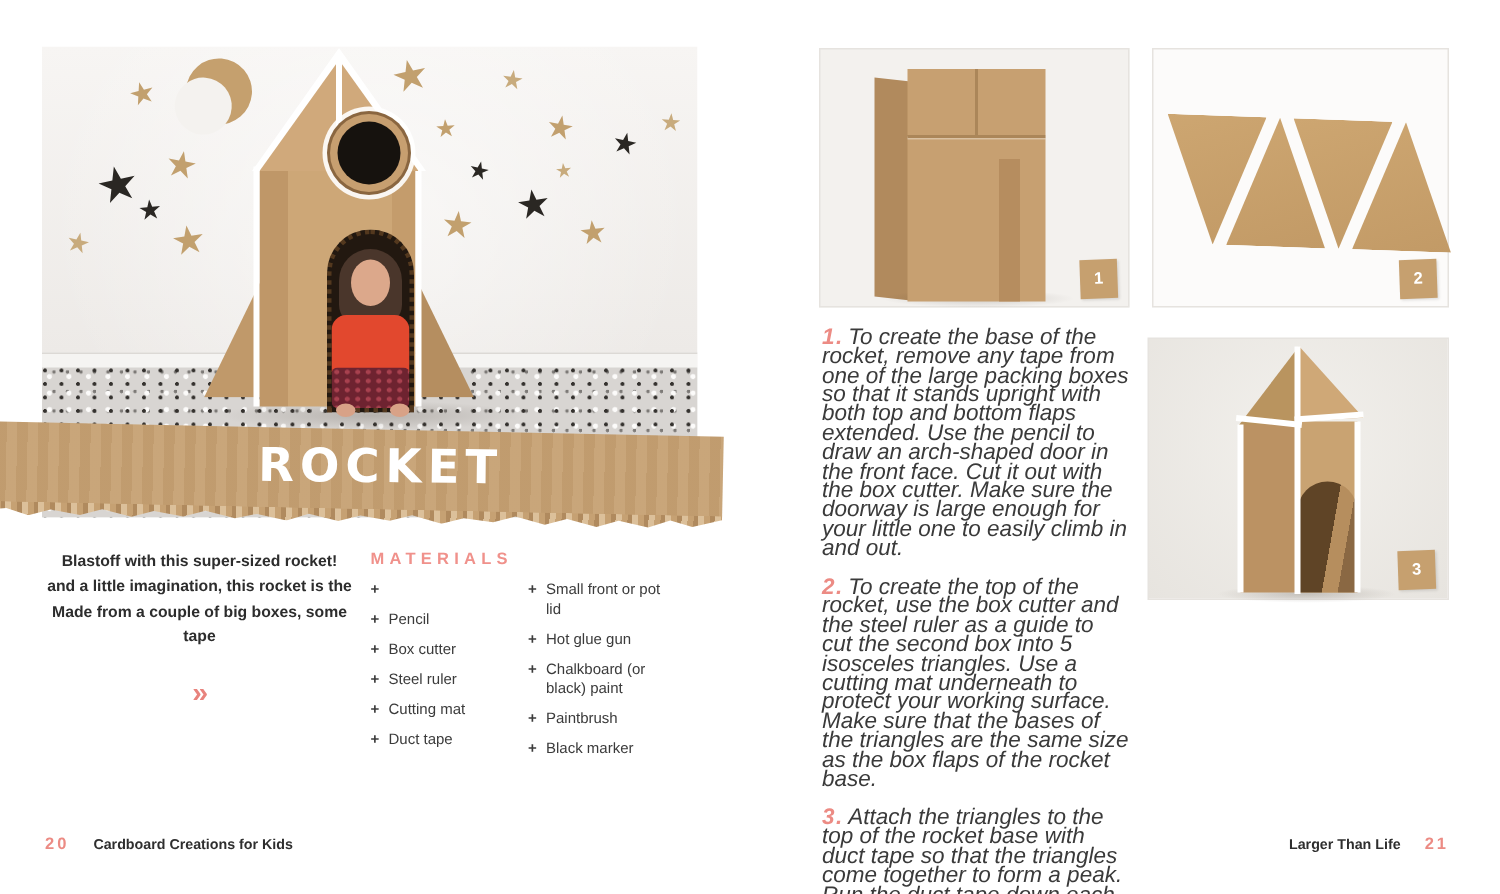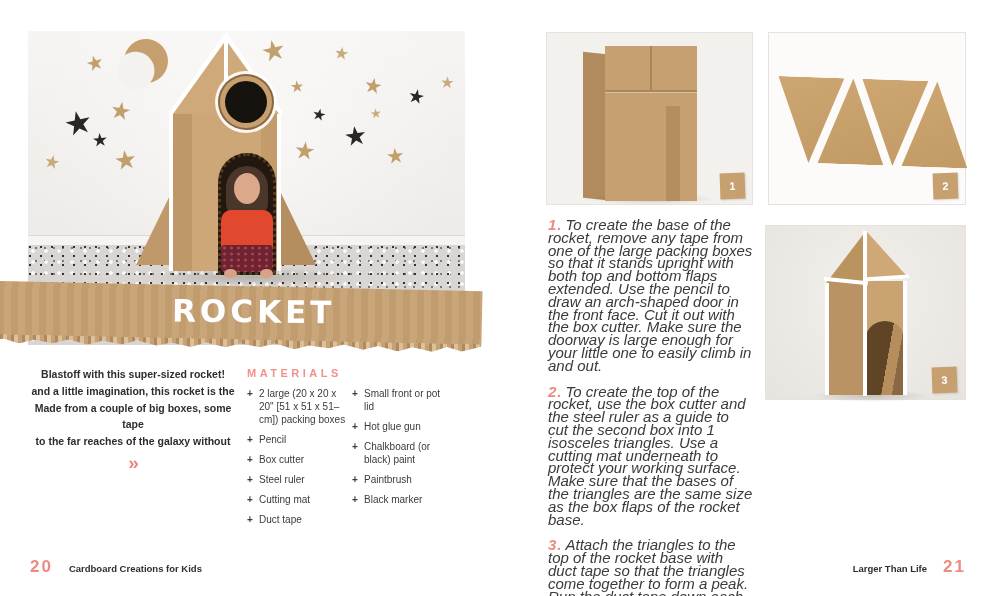--- a/index.html
+++ b/index.html
@@ -66,21 +66,21 @@
           font-size:11px; letter-spacing:3.5px; }
   .mat-col { position:absolute; top:387px; list-style:none; font-size:10px; line-height:1.3; color:#3b3b3b; }
   .mat-col1 { left:247px; width:102px; }
   .mat-col2 { left:352px; width:96px; }
   .mat-col li { display:flex; margin-bottom:7px; }
   .mat-col .plus { flex:0 0 12px; font-weight:bold; }
 
   
   .footer-left  { position:absolute; left:30px;  top:557px; display:flex; gap:16px; align-items:baseline; }
   .footer-right { position:absolute; right:34px; top:557px; display:flex; gap:16px; align-items:baseline; }
-  .pagenum { color:#ec8b84; font-weight:bold; font-size:17px; letter-spacing:2px; }
+  .pagenum { color:#ec8b84; font-weight:bold; font-size:11px; letter-spacing:2px; }
   .foottitle { font-weight:bold; font-size:9.5px; color:#2e2e2e; }
 
   
   .photo { position:absolute; background:#f3f1ee; border:1px solid #e6e3df; }
   .photo1 { left:546px; top:32px;  width:207px; height:173px; }
   .photo2 { left:768px; top:32px;  width:198px; height:173px; background:#fcfbfa; }
   .photo3 { left:765px; top:225px; width:201px; height:175px;
             background:radial-gradient(ellipse at 50% 40%, #f2f0ec 0%, #e7e4df 100%); }
   .badge { position:absolute; width:25px; height:26px; background:#c6a06f; color:#fff; font-weight:bold;
            font-size:11px; display:flex; align-items:center; justify-content:center;
@@ -180,29 +180,27 @@
 
     <div class="banner">
       <div class="banner-title">ROCKET</div>
       <div class="banner-torn"></div>
     </div>
 
     <div class="intro">
       <div>Blastoff with this super-sized rocket!</div>
       <div>and a little imagination, this rocket is the</div>
       <div>Made from a couple of big boxes, some tape</div>
-      <div>to the far reaches of the galaxy without</div>
     </div>
     <div class="more">»</div>
 
     <div class="materials-heading">MATERIALS</div>
     <ul class="mat-col mat-col1">
       <li>
           <span class="plus">+</span>
-          <span>2 large (20 x 20 x 20" [51 x 51 x 51–cm]) packing boxes</span>
         </li>
       <li>
           <span class="plus">+</span>
           <span>Pencil</span>
         </li>
       <li>
           <span class="plus">+</span>
           <span>Box cutter</span>
         </li>
       <li>
@@ -280,21 +278,21 @@
       <div class="p3-tape-c"></div>
       <div class="p3-tape-bl"></div>
       <div class="p3-tape-br"></div>
       <div class="p3-tape-l"></div>
       <div class="p3-tape-r"></div>
       <div class="badge" style="right:8px;bottom:6px">3</div>
     </div>
 
     <div class="steps">
       <p><span class="step-num">1.</span><span>To create the base of the rocket, remove any tape from one of the large packing boxes so that it stands upright with both top and bottom flaps extended. Use the pencil to draw an arch-shaped door in the front face. Cut it out with the box cutter. Make sure the doorway is large enough for your little one to easily climb in and out.</span></p>
-      <p><span class="step-num">2.</span><span>To create the top of the rocket, use the box cutter and the steel ruler as a guide to cut the second box into 1 isosceles triangles. Use a cutting mat underneath to protect your working surface. Make sure that the bases of the triangles are the same size as the box flaps of the rocket base.</span></p>
+      <p><span class="step-num">2.</span><span>To create the top of the rocket, use the box cutter and the steel ruler as a guide to cut the second box into 5 isosceles triangles. Use a cutting mat underneath to protect your working surface. Make sure that the bases of the triangles are the same size as the box flaps of the rocket base.</span></p>
       <p><span class="step-num">3.</span><span>Attach the triangles to the top of the rocket base with duct tape so that the triangles come together to form a peak. Run the duct tape down each corner of the base for extra stability.</span></p>
     </div>
 
     <div class="footer-right">
       <span class="foottitle">Larger Than Life</span>
       <span class="pagenum">21</span>
     </div>
   </div>
 
 </div>

